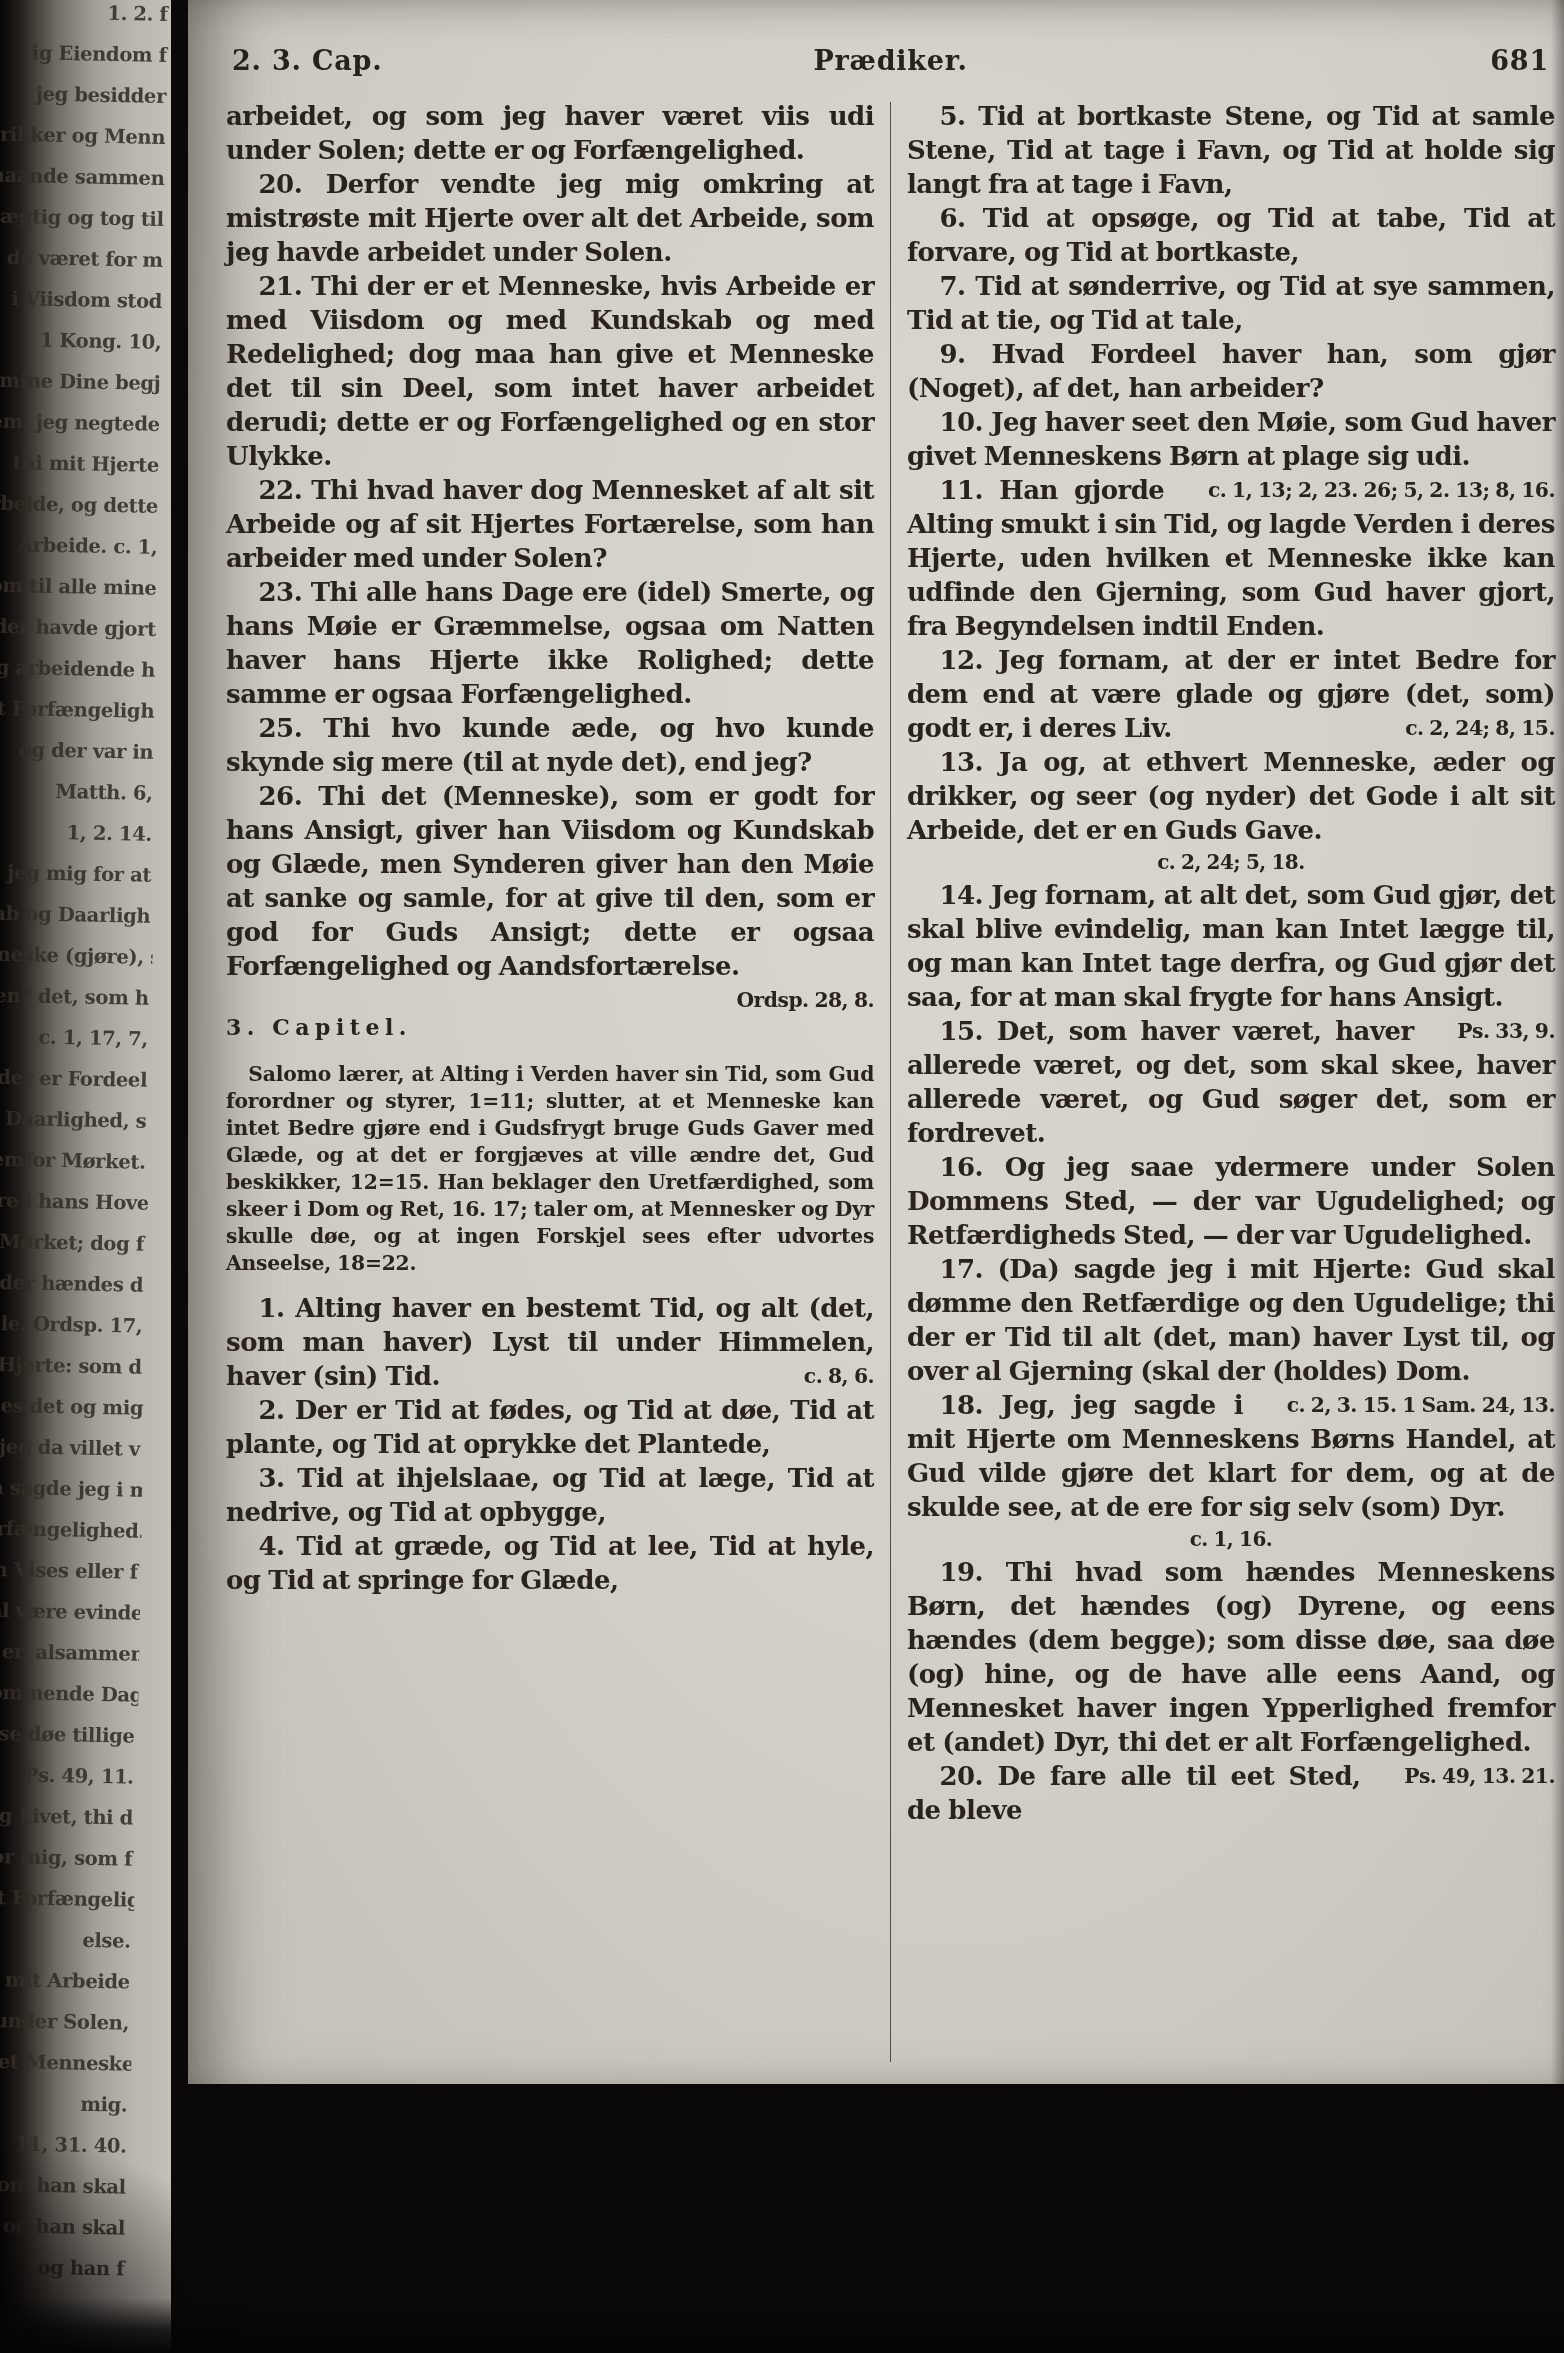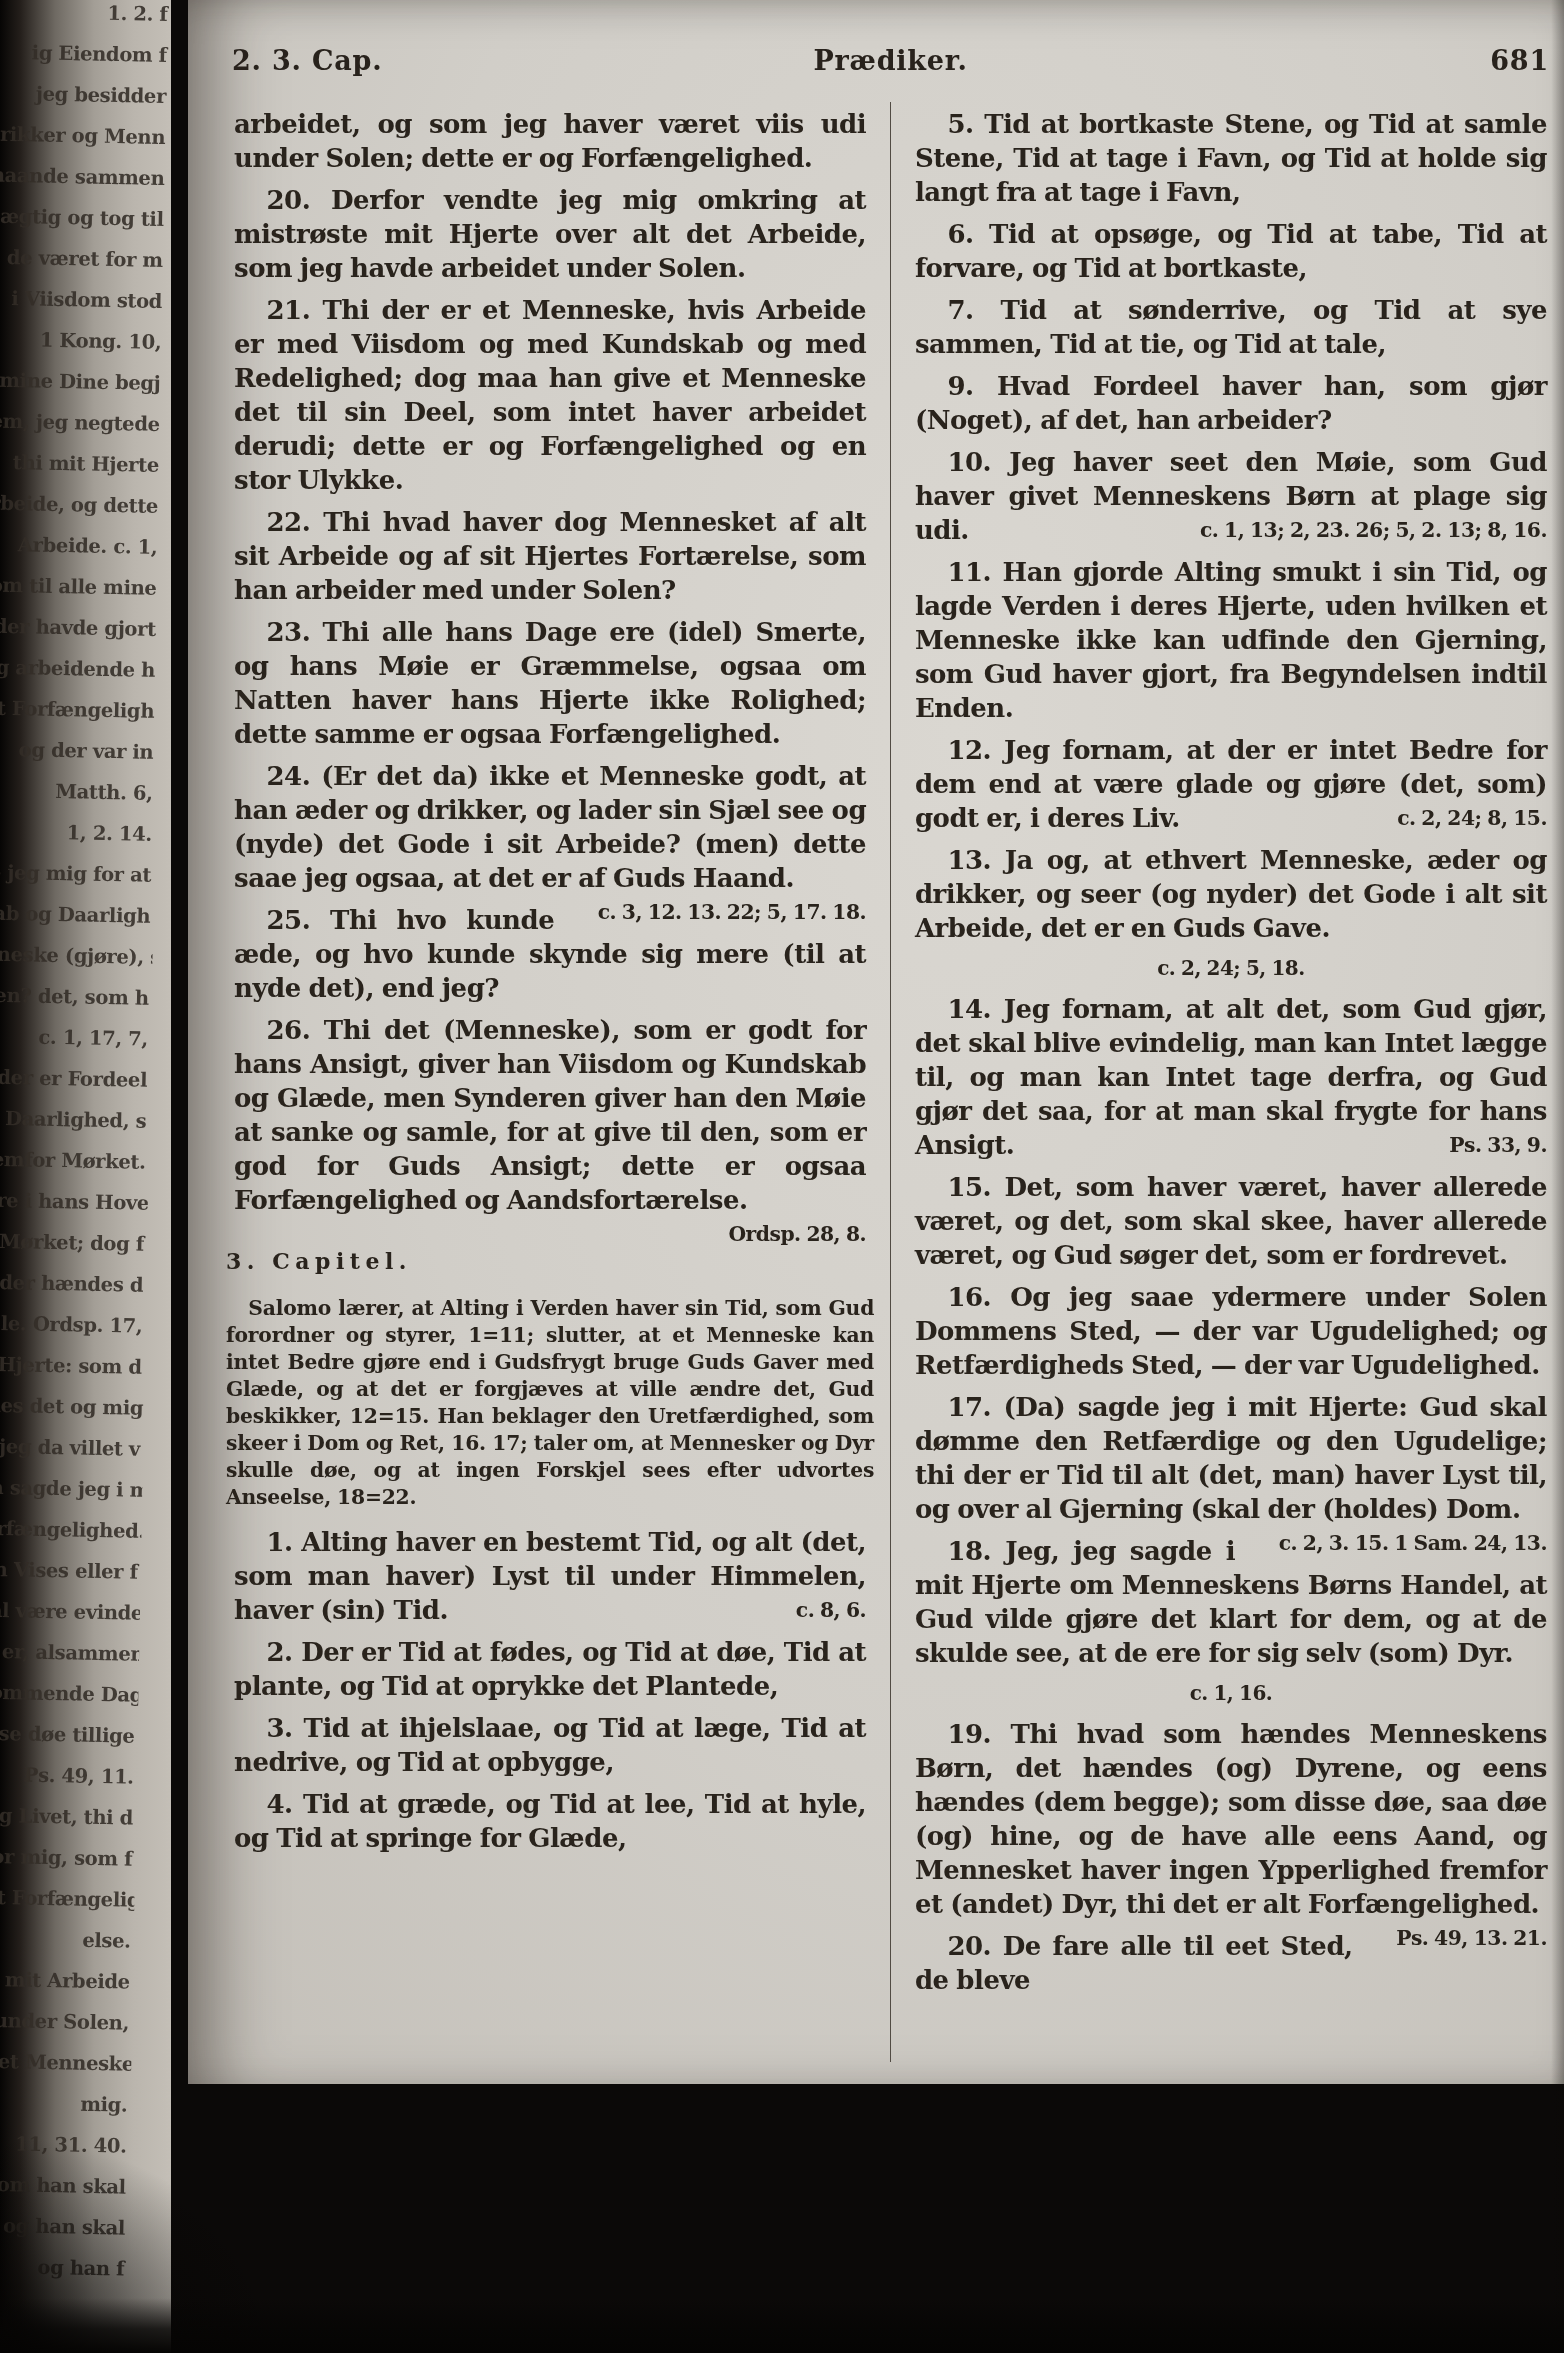--- a/index.html
+++ b/index.html
@@ -22,21 +22,21 @@
   .header{position:absolute;top:45px;left:44px;right:33px;display:grid;grid-template-columns:1fr auto 1fr;
     font-size:27px;font-weight:700;color:#28221c;letter-spacing:0.8px;}
   .header .h-left{justify-self:start;}
   .header .h-center{justify-self:center;}
   .header .h-right{justify-self:end;}
 
   .columns{position:absolute;top:99px;left:38px;right:27px;bottom:14px;display:flex;}
   .col{flex:1 1 0;min-width:0;}
   .divider{width:1.6px;background:#514b43;margin:3.1px 15.6px 7.8px 15.6px;}
 
-  .col p{margin:8px;font-size:26px;line-height:34px;font-weight:700;color:#29231c;
+  .col p{margin:0;font-size:26px;line-height:34px;font-weight:700;color:#29231c;
     text-align:justify;letter-spacing:-0.5px;word-spacing:-0.8px;}
   .col p.cont{text-indent:0;}
   .col p.verse{text-indent:1.25em;}
   .col p.heading{text-align:left;text-indent:0;font-size:22px;letter-spacing:5.5px;margin:27px 0 17px 0;}
   .col p.summary{font-size:20.3px;line-height:27px;text-indent:1.1em;margin:7.8px 0 14px 0;letter-spacing:-0.2px;}
   .col p.ref-center{text-align:center;text-indent:0;font-size:20px;line-height:31px;}
   .col .ref{float:right;font-size:20.3px;line-height:34px;padding-left:11px;}
 
   
   .shade-bottom{position:absolute;left:0;right:0;bottom:0;height:56px;pointer-events:none;
@@ -118,21 +118,20 @@
       <span class="h-center">Prædiker.</span>
       <span class="h-right">681</span>
     </div>
     <div class="columns">
       <div class="col" id="col-left">
           <p class="cont">arbeidet, og som jeg haver været viis udi under Solen; dette er og Forfængelighed.</p>
           <p class="verse">20. Derfor vendte jeg mig omkring at mistrøste mit Hjerte over alt det Arbeide, som jeg havde arbeidet under Solen.</p>
           <p class="verse">21. Thi der er et Menneske, hvis Arbeide er med Viisdom og med Kundskab og med Redelighed; dog maa han give et Menneske det til sin Deel, som intet haver arbeidet derudi; dette er og Forfængelighed og en stor Ulykke.</p>
           <p class="verse">22. Thi hvad haver dog Mennesket af alt sit Arbeide og af sit Hjertes Fortærelse, som han arbeider med under Solen?</p>
           <p class="verse">23. Thi alle hans Dage ere (idel) Smerte, og hans Møie er Græmmelse, ogsaa om Natten haver hans Hjerte ikke Rolighed; dette samme er ogsaa Forfængelighed.</p>
-          <p class="verse">24. (Er det da) ikke et Menneske godt, at han æder og drikker, og lader sin Sjæl see og (nyde) det Gode i sit Arbeide? (men) dette saae jeg ogsaa, at det er af Guds Haand.<span class="ref">c. 3, 12. 13. 22; 5, 17. 18.</span></p>
           <p class="verse">25. Thi hvo kunde æde, og hvo kunde skynde sig mere (til at nyde det), end jeg?</p>
           <p class="verse">26. Thi det (Menneske), som er godt for hans Ansigt, giver han Viisdom og Kundskab og Glæde, men Synderen giver han den Møie at sanke og samle, for at give til den, som er god for Guds Ansigt; dette er ogsaa Forfængelighed og Aandsfortærelse.<span class="ref">Ordsp. 28, 8.</span></p>
           <p class="heading">3. Capitel.</p>
           <p class="summary">Salomo lærer, at Alting i Verden haver sin Tid, som Gud forordner og styrer, 1=11; slutter, at et Menneske kan intet Bedre gjøre end i Gudsfrygt bruge Guds Gaver med Glæde, og at det er forgjæves at ville ændre det, Gud beskikker, 12=15. Han beklager den Uretfærdighed, som skeer i Dom og Ret, 16. 17; taler om, at Mennesker og Dyr skulle døe, og at ingen Forskjel sees efter udvortes Anseelse, 18=22.</p>
           <p class="verse">1. Alting haver en bestemt Tid, og alt (det, som man haver) Lyst til under Himmelen, haver (sin) Tid.<span class="ref">c. 8, 6.</span></p>
           <p class="verse">2. Der er Tid at fødes, og Tid at døe, Tid at plante, og Tid at oprykke det Plantede,</p>
           <p class="verse">3. Tid at ihjelslaae, og Tid at læge, Tid at nedrive, og Tid at opbygge,</p>
           <p class="verse">4. Tid at græde, og Tid at lee, Tid at hyle, og Tid at springe for Glæde,</p>
         </div>
       <div class="divider"></div>

